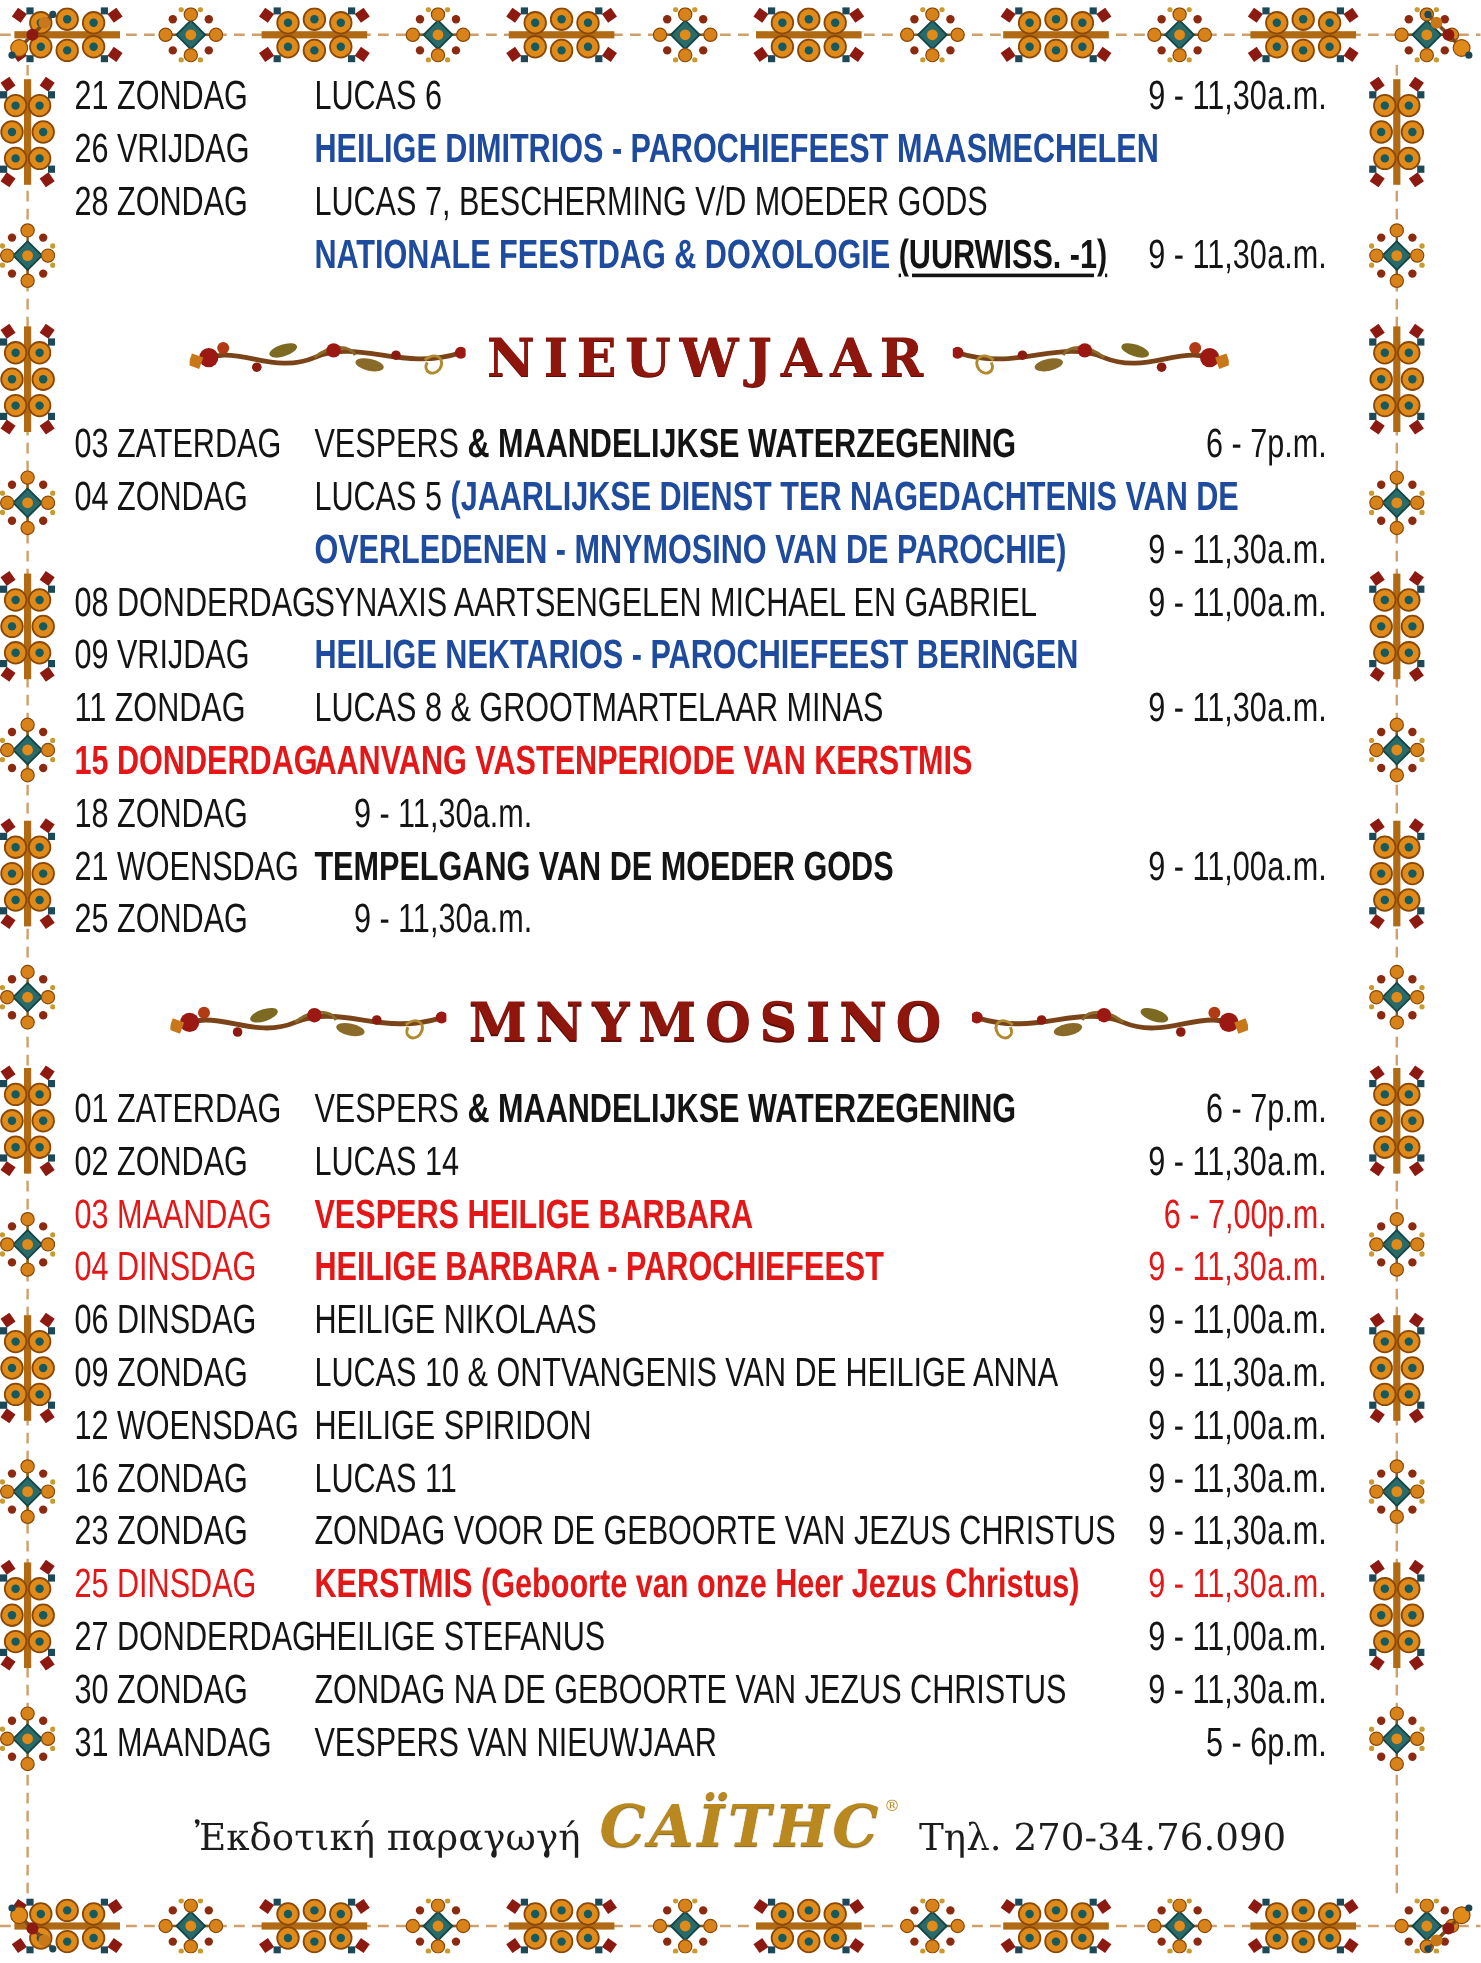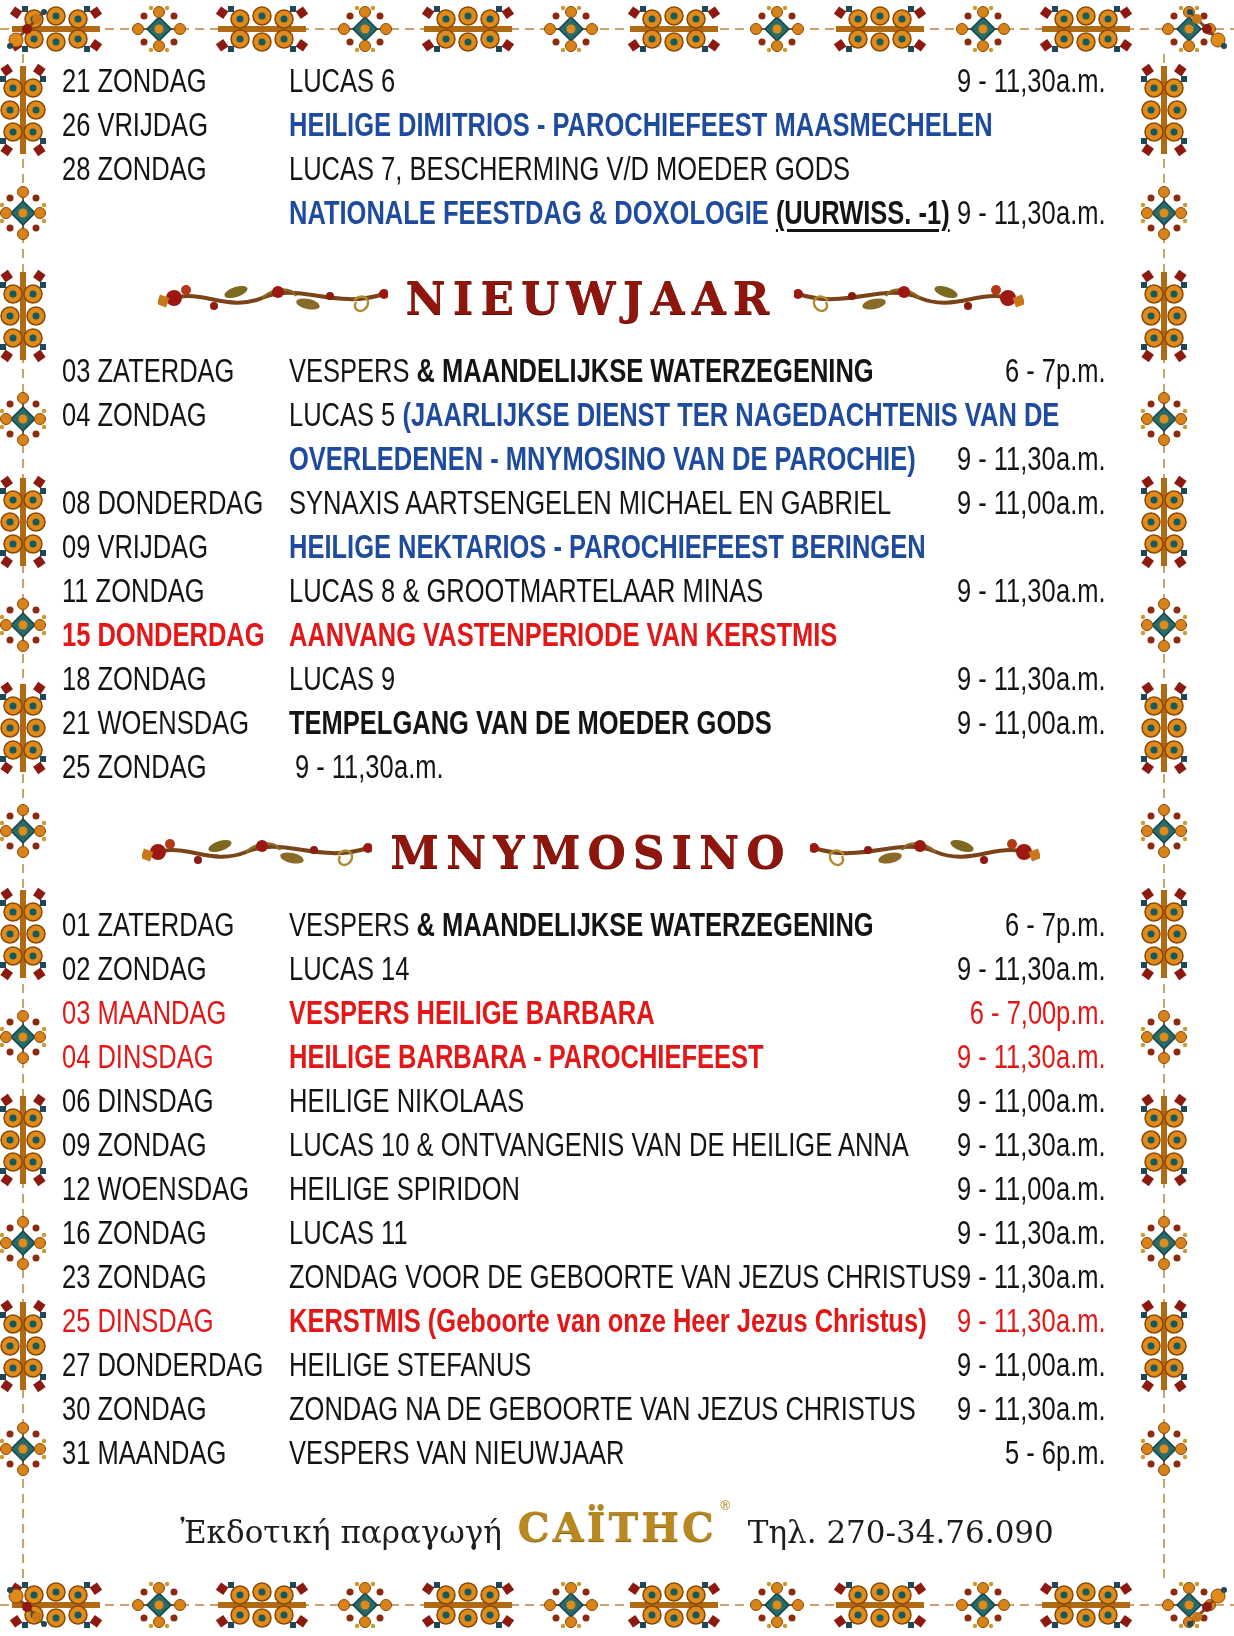--- a/index.html
+++ b/index.html
@@ -8,42 +8,42 @@
     font-family:"Liberation Sans",sans-serif;
   }
   .page{position:relative;width:1234px;height:1636px;background:#fff;}
   .b-strip{position:absolute;}
   #content{position:absolute;left:62px;top:58px;width:1058px;}
   .row{display:flex;height:44px;align-items:center;}
   .cell{white-space:nowrap;font-size:34px;color:#141414;line-height:1;}
   .scale{display:inline-block;transform:scaleX(0.75);transform-origin:left center;white-space:nowrap;}
   .scale-r{transform-origin:right center;}
   .c-day{width:200px;flex:0 0 auto;}
-  .c-desc{flex:1 1 auto;min-width:0;margin-left:27px;}
+  .c-desc{flex:1 1 auto;min-width:0;}
   .c-time{width:132px;flex:0 0 auto;text-align:right;}
   .c-mer{width:64px;flex:0 0 auto;}
   .c-blue{color:#1e4b9e;}
   .c-red{color:#e31717;}
   .bold{font-weight:bold;}
   .und{text-decoration:underline;text-decoration-thickness:3px;text-underline-offset:5px;}
   .month-head{display:flex;align-items:center;justify-content:center;gap:18px;height:92px;margin:18px 0 4px 0;}
   .month-name{
     font-family:"DejaVu Serif",serif;font-weight:bold;font-size:44px;
     letter-spacing:7px;color:#8e160d;text-shadow:0 1px 0 #5a0e08;
   }
   .fl{width:230px;height:64px;}
   .fl.flip{transform:scaleX(-1);}
   #footer{
     position:absolute;left:0;right:0;top:1494px;height:56px;
     display:flex;align-items:flex-end;justify-content:center;gap:16px;
     font-family:"DejaVu Serif",serif;font-size:31px;color:#1d1d1d;
   }
   .logo{
-    font-family:"DejaVu Serif",serif;font-weight:bold;font-size:40px;
-    color:#b9881e;letter-spacing:3px;text-shadow:0 1px 1px #7a5a10;
+    font-family:"DejaVu Serif",serif;font-weight:bold;font-size:48px;
+    color:#b9881e;letter-spacing:3px;text-shadow:0 1px 1px #7a5a10;font-style:italic;
   }
   .reg{font-size:13px;color:#b9881e;align-self:flex-start;margin:4px 0 0 -14px;}
 </style>
 </head>
 <body>
 
 <div class="page">
 
   <svg width="0" height="0" style="position:absolute" aria-hidden="true">
     <defs>
@@ -283,21 +283,20 @@
         <div class="cell c-mer"><span class="scale">a.m.</span></div>
       </div>
       <div class="row">
         <div class="cell c-day"><span class="scale c-red bold">15 DONDERDAG</span></div>
         <div class="cell c-desc"><span class="scale"><span class="c-red bold ">AANVANG VASTENPERIODE VAN KERSTMIS</span></span></div>
         <div class="cell c-time"><span class="scale scale-r"></span></div>
         <div class="cell c-mer"><span class="scale"></span></div>
       </div>
       <div class="row">
         <div class="cell c-day"><span class="scale">18 ZONDAG</span></div>
-        <div class="cell c-desc"><span class="scale"><span>LUCAS 9</span></span></div>
         <div class="cell c-time"><span class="scale scale-r">9 - 11,30</span></div>
         <div class="cell c-mer"><span class="scale">a.m.</span></div>
       </div>
       <div class="row">
         <div class="cell c-day"><span class="scale">21 WOENSDAG</span></div>
         <div class="cell c-desc"><span class="scale"><span class="bold ">TEMPELGANG VAN DE MOEDER GODS</span></span></div>
         <div class="cell c-time"><span class="scale scale-r">9 - 11,00</span></div>
         <div class="cell c-mer"><span class="scale">a.m.</span></div>
       </div>
       <div class="row">

